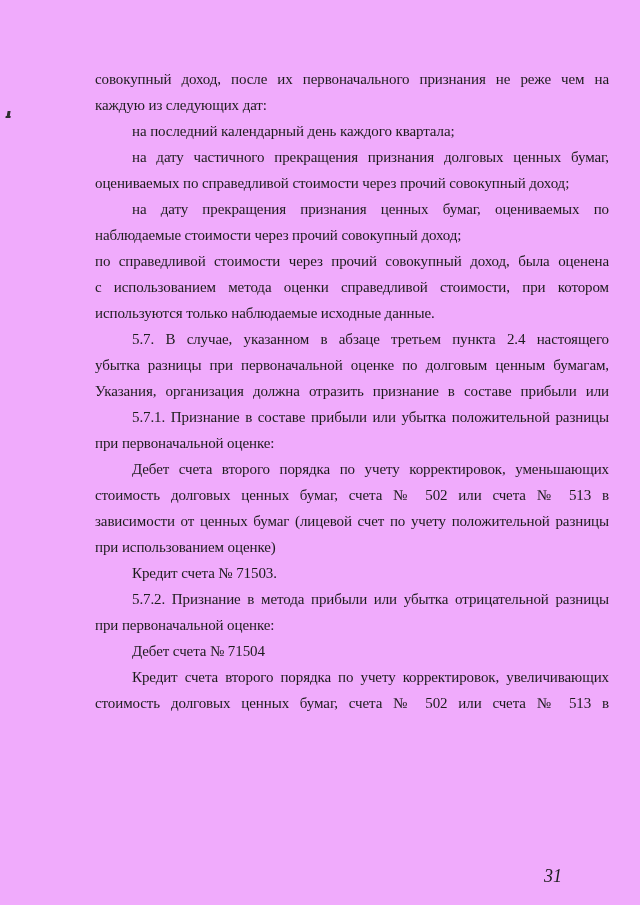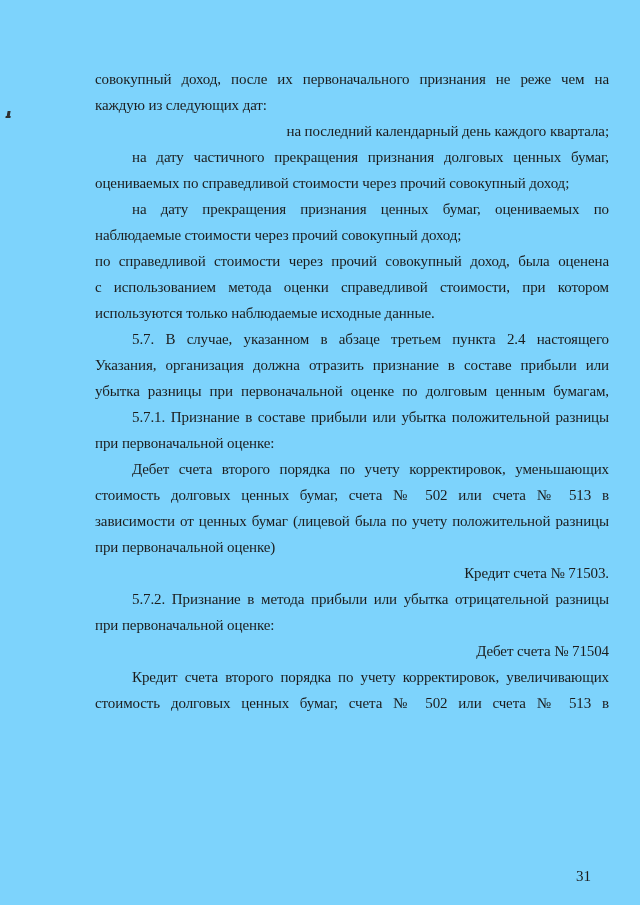--- a/index.html
+++ b/index.html
@@ -4,21 +4,21 @@
 <style>
   html, body {
     margin: 0;
     padding: 0;
     background: #ffffff;
   }
   .page {
     position: relative;
     width: 640px;
     height: 905px;
-    background: #7dd3fc;
+    background: #f0abfc;
     overflow: hidden;
     font-family: "Liberation Serif", "DejaVu Serif", serif;
     color: #1c1c1c;
   }
   .text-block {
     position: absolute;
     left: 95px;
     top: 66px;
     width: 514px;
   }
@@ -29,29 +29,29 @@
     letter-spacing: -0.1px;
     overflow: hidden;
     text-align: left;
   }
   .line.j {
     text-align: justify;
     text-align-last: justify;
   }
   .line.ind {
     padding-left: 37px;
-    text-align: right;
   }
   .page-number {
     position: absolute;
-    left: 576px;
+    left: 544px;
     top: 866px;
-    font-size: 15px;
+    font-size: 18px;
     line-height: 20px;
     color: #1c1c1c;
+    font-style: italic;
   }
   .speck {
     position: absolute;
     left: 7px;
     top: 111px;
     width: 3px;
     height: 7px;
     background: #2f2f2f;
     transform: skewX(-10deg);
   }
@@ -77,28 +77,28 @@
     <div class="line">каждую из следующих дат:</div>
     <div class="line ind">на последний календарный день каждого квартала;</div>
     <div class="line ind j">на дату частичного прекращения признания долговых ценных бумаг,</div>
     <div class="line">оцениваемых по справедливой стоимости через прочий совокупный доход;</div>
     <div class="line ind j">на дату прекращения признания ценных бумаг, оцениваемых по</div>
     <div class="line">наблюдаемые стоимости через прочий совокупный доход;</div>
     <div class="line j">по справедливой стоимости через прочий совокупный доход, была оценена</div>
     <div class="line j">с использованием метода оценки справедливой стоимости, при котором</div>
     <div class="line">используются только наблюдаемые исходные данные.</div>
     <div class="line ind j">5.7. В случае, указанном в абзаце третьем пункта 2.4 настоящего</div>
+    <div class="line j">убытка разницы при первоначальной оценке по долговым ценным бумагам,</div>
     <div class="line j">Указания, организация должна отразить признание в составе прибыли или</div>
-    <div class="line j">убытка разницы при первоначальной оценке по долговым ценным бумагам,</div>
     <div class="line ind j">5.7.1. Признание в составе прибыли или убытка положительной разницы</div>
     <div class="line">при первоначальной оценке:</div>
     <div class="line ind j">Дебет счета второго порядка по учету корректировок, уменьшающих</div>
     <div class="line j">стоимость долговых ценных бумаг, счета № 502 или счета № 513 в</div>
-    <div class="line j">зависимости от ценных бумаг (лицевой была по учету положительной разницы</div>
-    <div class="line">при первоначальной оценке)</div>
+    <div class="line j">зависимости от ценных бумаг (лицевой счет по учету положительной разницы</div>
+    <div class="line">при использованием оценке)</div>
     <div class="line ind">Кредит счета № 71503.</div>
     <div class="line ind j">5.7.2. Признание в метода прибыли или убытка отрицательной разницы</div>
     <div class="line">при первоначальной оценке:</div>
     <div class="line ind">Дебет счета № 71504</div>
     <div class="line ind j">Кредит счета второго порядка по учету корректировок, увеличивающих</div>
     <div class="line j">стоимость долговых ценных бумаг, счета № 502 или счета № 513 в</div>
   </div>
 
   <div class="page-number">31</div>
 

